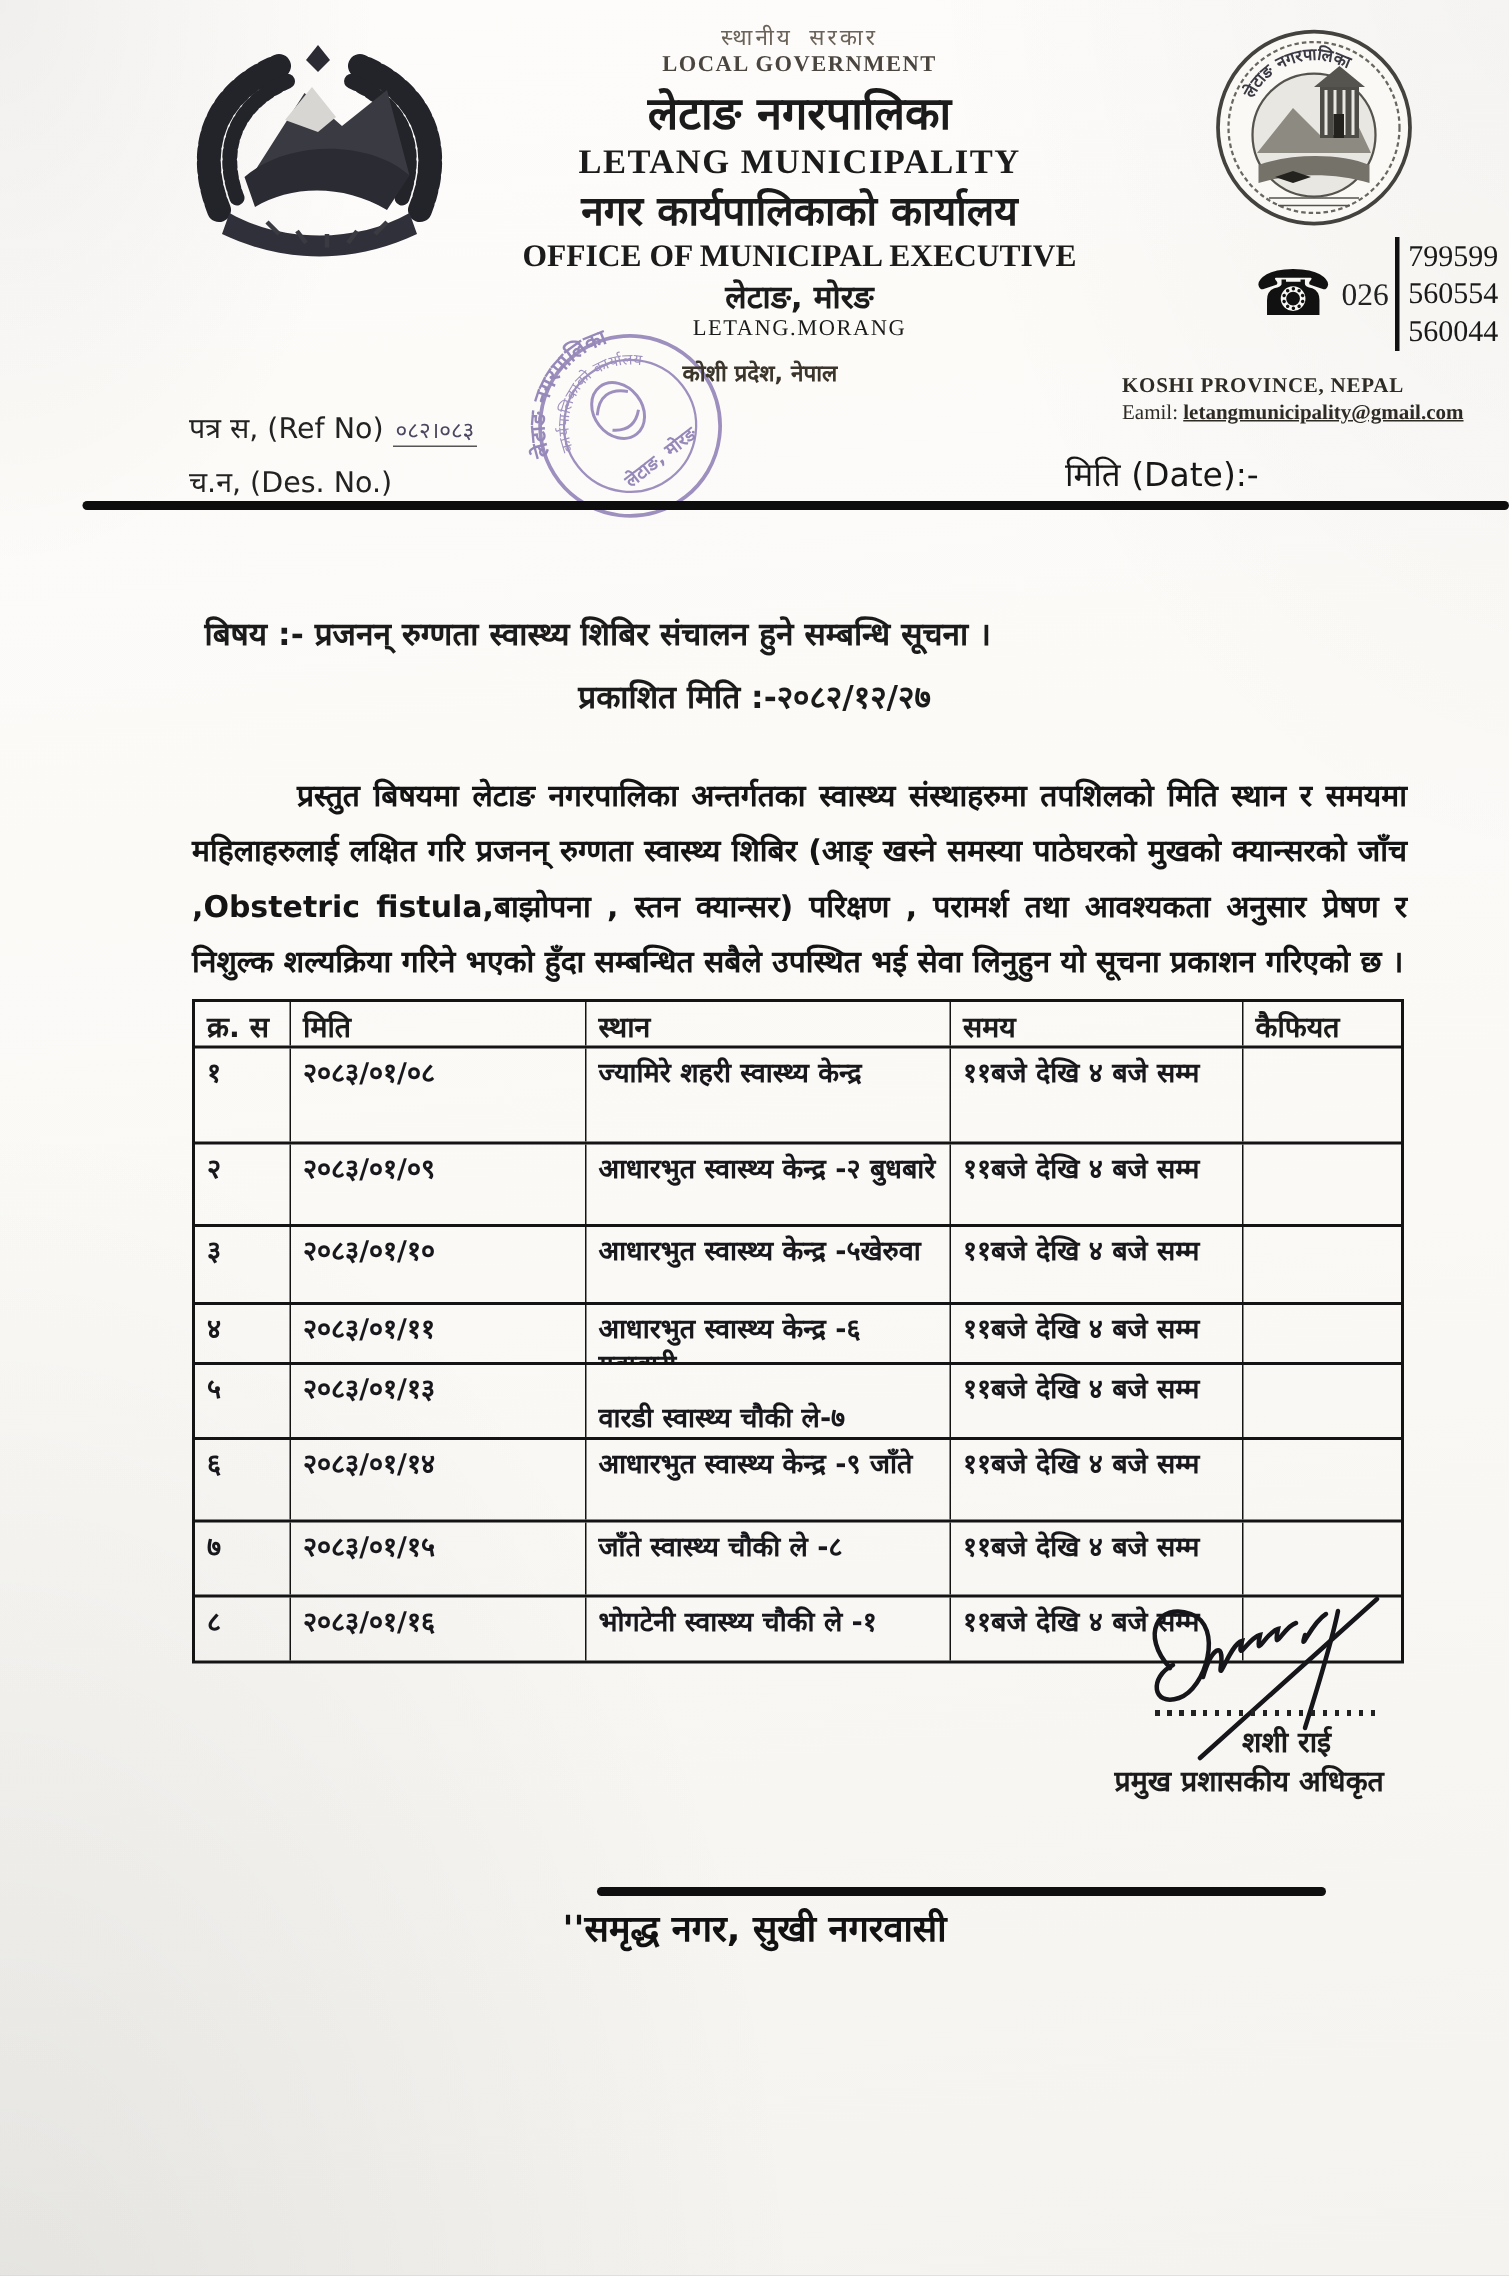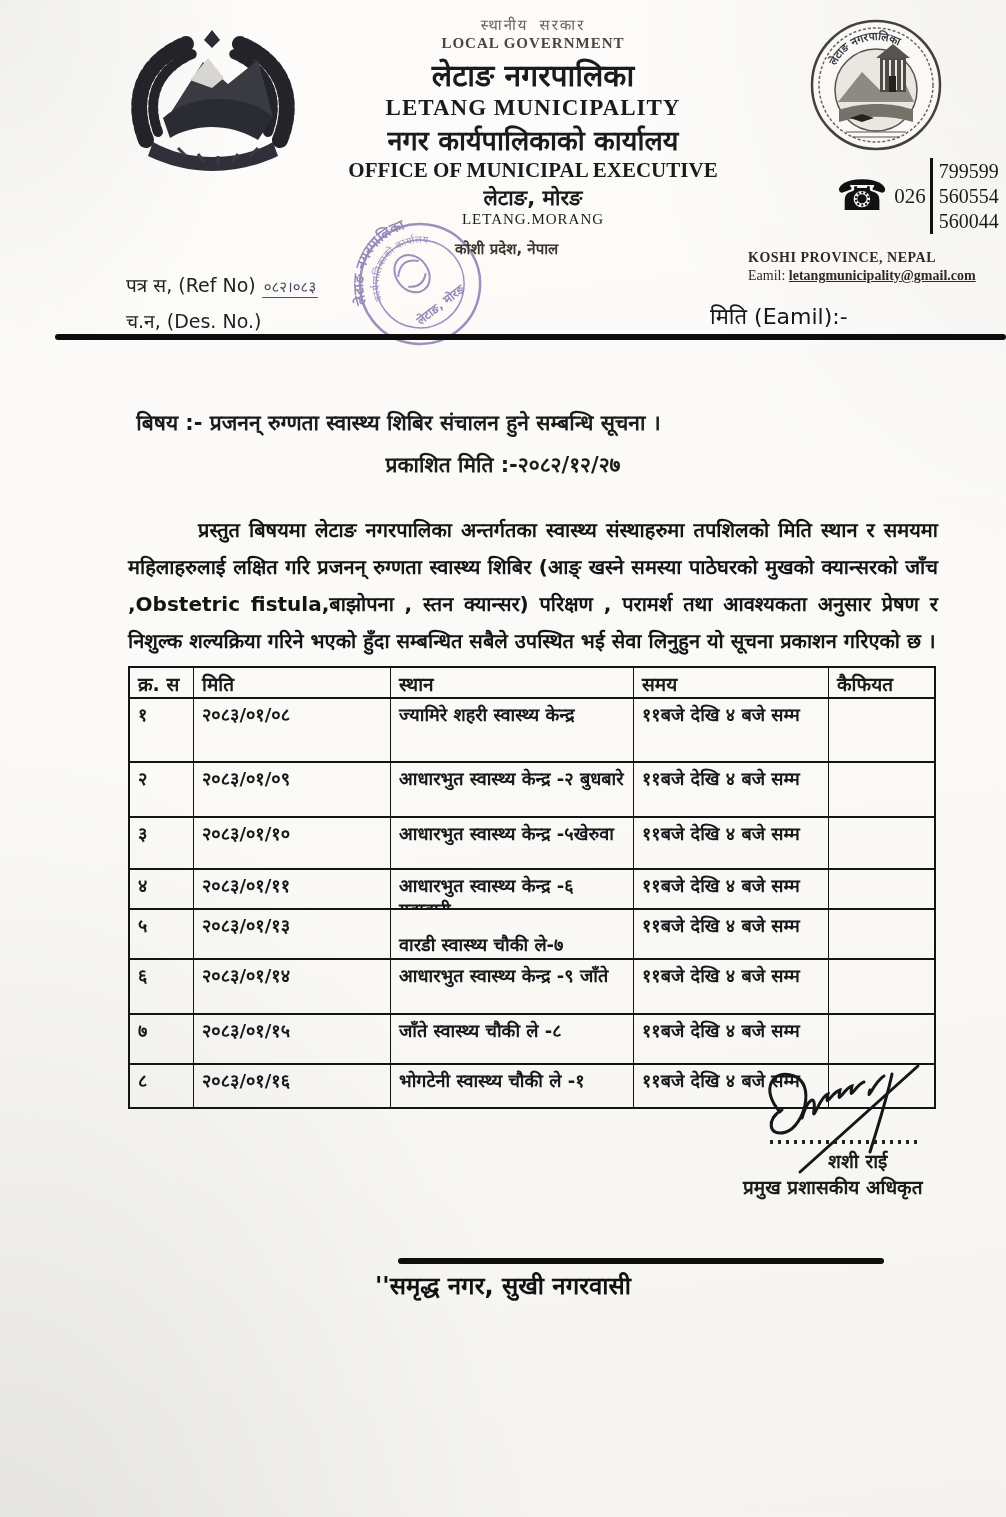--- a/index.html
+++ b/index.html
@@ -191,21 +191,21 @@
   </div>
 
   <div class="abs ref-block">
     <div class="ref-line">
       <span>पत्र स, (Ref No)</span>
       <span class="ref-val">०८२।०८३</span>
     </div>
     <div class="ref-line">च.न, (Des. No.)</div>
   </div>
 
-  <div class="abs date-label">मिति (Eamil):-</div>
+  <div class="abs date-label">मिति (Date):-</div>
 
   <div class="abs rule-main"></div>
 
   <div class="abs subject1">बिषय :- प्रजनन् रुग्णता स्वास्थ्य शिबिर संचालन हुने सम्बन्धि सूचना ।</div>
   <div class="abs subject2">प्रकाशित मिति :-२०८२/१२/२७</div>
 
   <div class="abs body-par">प्रस्तुत बिषयमा लेटाङ नगरपालिका अन्तर्गतका स्वास्थ्य संस्थाहरुमा तपशिलको  मिति  स्थान र समयमा महिलाहरुलाई लक्षित गरि प्रजनन् रुग्णता स्वास्थ्य शिबिर (आङ् खस्ने समस्या  पाठेघरको मुखको क्यान्सरको जाँच ,Obstetric fistula,बाझोपना , स्तन क्यान्सर) परिक्षण , परामर्श तथा आवश्यकता अनुसार प्रेषण र  निशुल्क शल्यक्रिया गरिने भएको हुँदा सम्बन्धित सबैले उपस्थित भई सेवा लिनुहुन यो सूचना  प्रकाशन  गरिएको छ ।</div>
 
   <div class="abs tbl">
     <div class="tr hrow">

